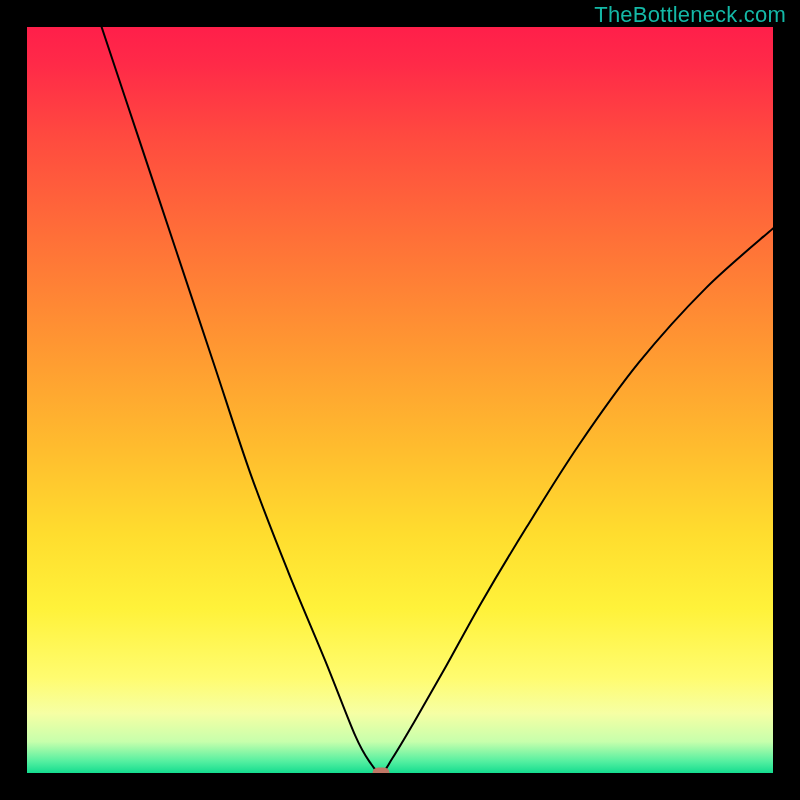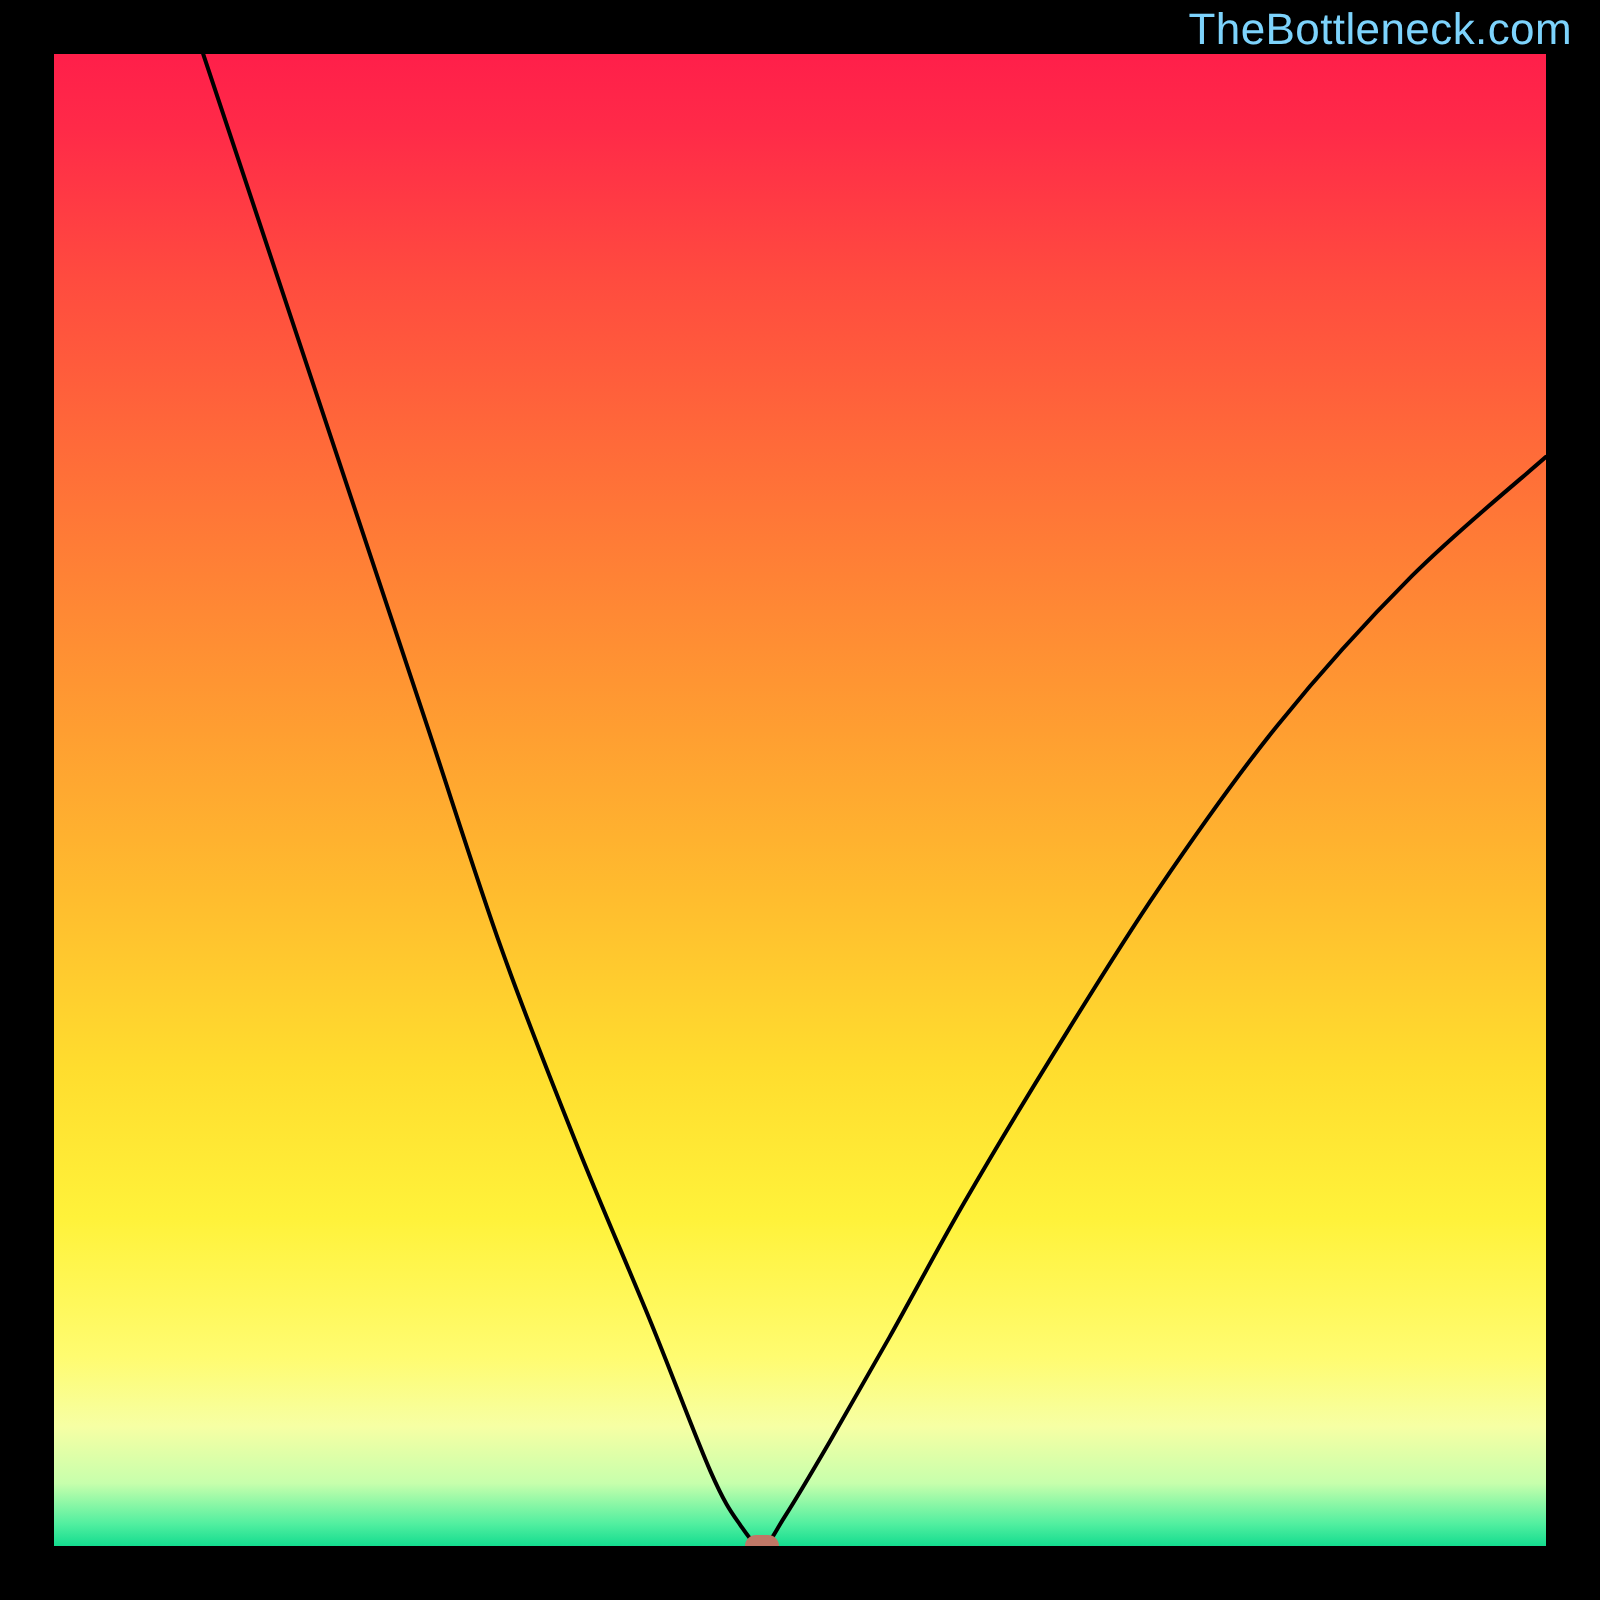--- a/index.html
+++ b/index.html
@@ -16,21 +16,21 @@
     left: 0;
     top: 0;
     width: 800px;
     height: 800px;
     background: #000;
   }
   .watermark {
     position: absolute;
     top: 2px;
     right: 14px;
-    color: #7dd3fc;
+    color: #14b8a6;
     font-size: 22px;
     font-weight: 500;
     letter-spacing: 0.2px;
     text-align: right;
     user-select: none;
   }
   .plot {
     position: absolute;
     left: 27px;
     top: 27px;

